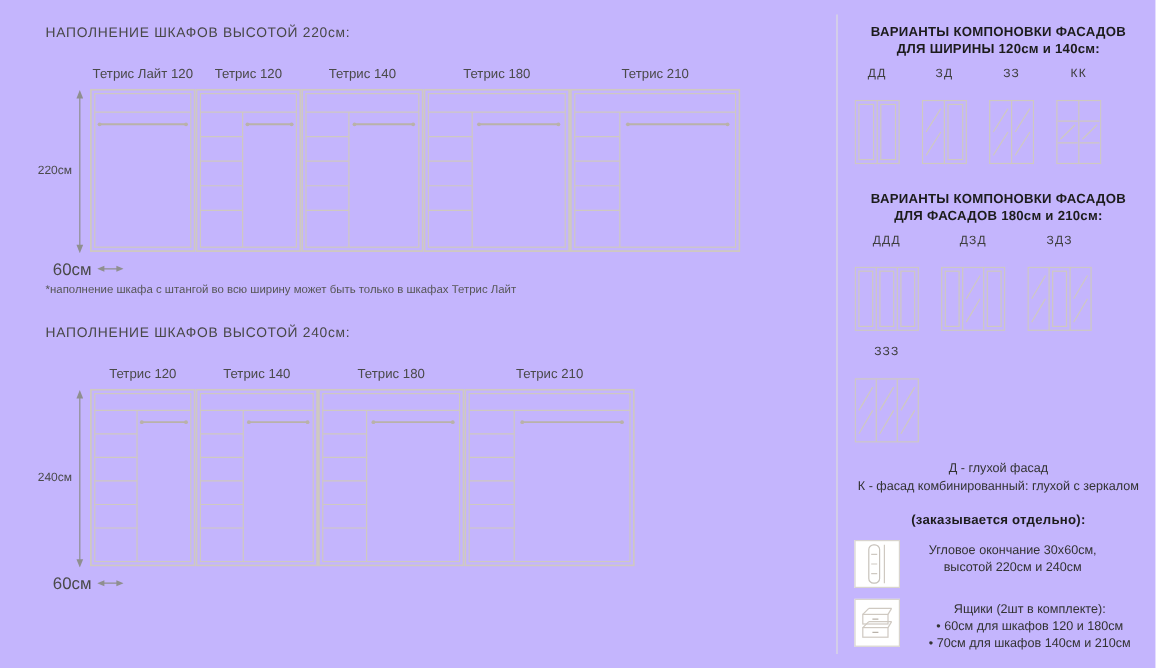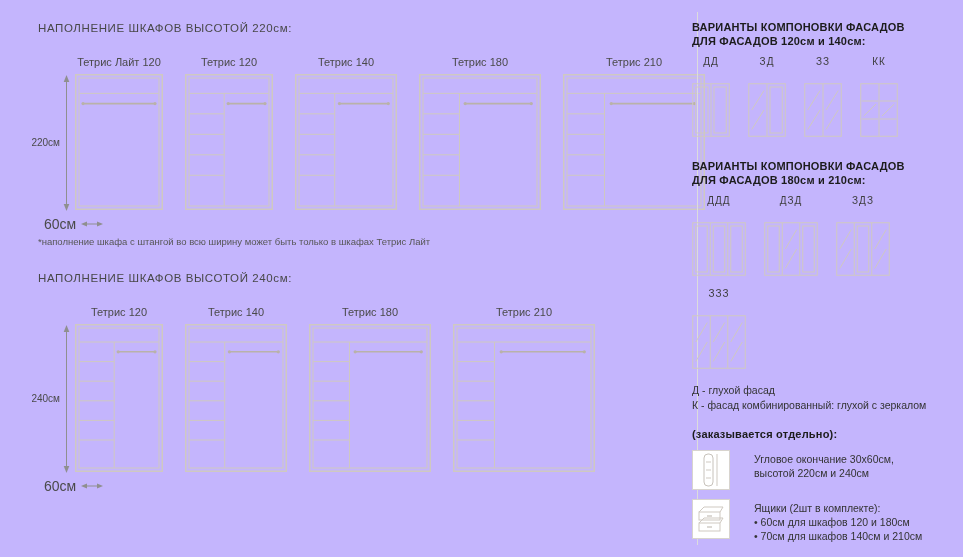--- a/index.html
+++ b/index.html
@@ -3,34 +3,34 @@
 <meta charset="utf-8">
 <style>
   html,body{margin:0;padding:0;background:#ffffff;}
   body{font-family:"Liberation Sans", sans-serif; color:#4a4a4a;}
   .page{position:relative;width:963px;height:557px;background:#c4b5fd;overflow:hidden;}
 
   
   .section{position:absolute;left:38px;width:660px;}
   .sec-title{margin:0;font-size:11.5px;font-weight:400;letter-spacing:.6px;color:#484848;}
   .row{position:relative;margin-top:22px;}
-  .wardrobes{display:flex;align-items:flex-end;gap:22px;padding-left:37px;}
+  .wardrobes{display:flex;align-items:flex-end;padding-left:37px;}
   .wardrobe{display:flex;flex-direction:column;align-items:center;}
   .wname{font-size:11px;color:#4a4a4a;margin-bottom:6px;white-space:nowrap;}
 
   .dim-v{position:absolute;left:24px;width:9px;}
   .dim-label{position:absolute;right:11px;top:calc(50% - 6px);font-size:10px;color:#4a4a4a;white-space:nowrap;}
   .depth{position:absolute;left:6px;display:flex;align-items:center;gap:5px;font-size:14px;color:#4a4a4a;}
   .footnote{position:absolute;left:0;margin:0;font-size:9.5px;color:#565656;}
 
   
   .divider{position:absolute;left:697px;top:12px;bottom:12px;width:1px;background:#dcdcdc;}
 
   
-  .right{position:absolute;left:692px;top:20px;width:240px;}
+  .right{position:absolute;left:712px;top:20px;width:240px;text-align:center;}
   .rp-title{font-size:11px;font-weight:bold;color:#1c1c1c;line-height:14px;letter-spacing:.2px;}
   .facade-rows{margin-top:8px;}
   .facade-row{display:flex;gap:18px;margin-bottom:12px;}
   .facade{display:flex;flex-direction:column;align-items:center;gap:12px;}
   .flabel{font-size:10px;color:#3d3d3d;letter-spacing:1px;margin-bottom:4px;}
   .group2{margin-top:22px;}
   .legend{margin-top:14px;font-size:10.5px;color:#333;line-height:15px;}
   .extras{margin-top:14px;}
   .extras .rp-title{line-height:14px;}
   .extra-items{margin-top:4px;}
@@ -234,21 +234,21 @@
       </svg>
     </div>
   </section>
 
   <div class="divider"></div>
 
   <div class="right">
 
     <div class="rp-title">
       <div>ВАРИАНТЫ КОМПОНОВКИ ФАСАДОВ</div>
-      <div>ДЛЯ ФАСАДОВ 120см и 140см:</div>
+      <div>ДЛЯ ШИРИНЫ 120см и 140см:</div>
     </div>
     <div class="facade-rows">
         <div class="facade-row">
           <div class="facade">
             <div class="flabel">ДД</div>
             <svg width="38" height="54">
               <rect x="0.75" y="0.75" width="36.5" height="52.5" fill="none" stroke="#cfc9c1" stroke-width="1"></rect>
               <rect x="3.75" y="4" width="12.25" height="46" fill="none" stroke="#cfc9c1" stroke-width="1"></rect>
               <line x1="19" y1="1" x2="19" y2="53" stroke="#cfc9c1" stroke-width="1"></line>
               <rect x="22" y="4" width="12.25" height="46" fill="none" stroke="#cfc9c1" stroke-width="1"></rect>

